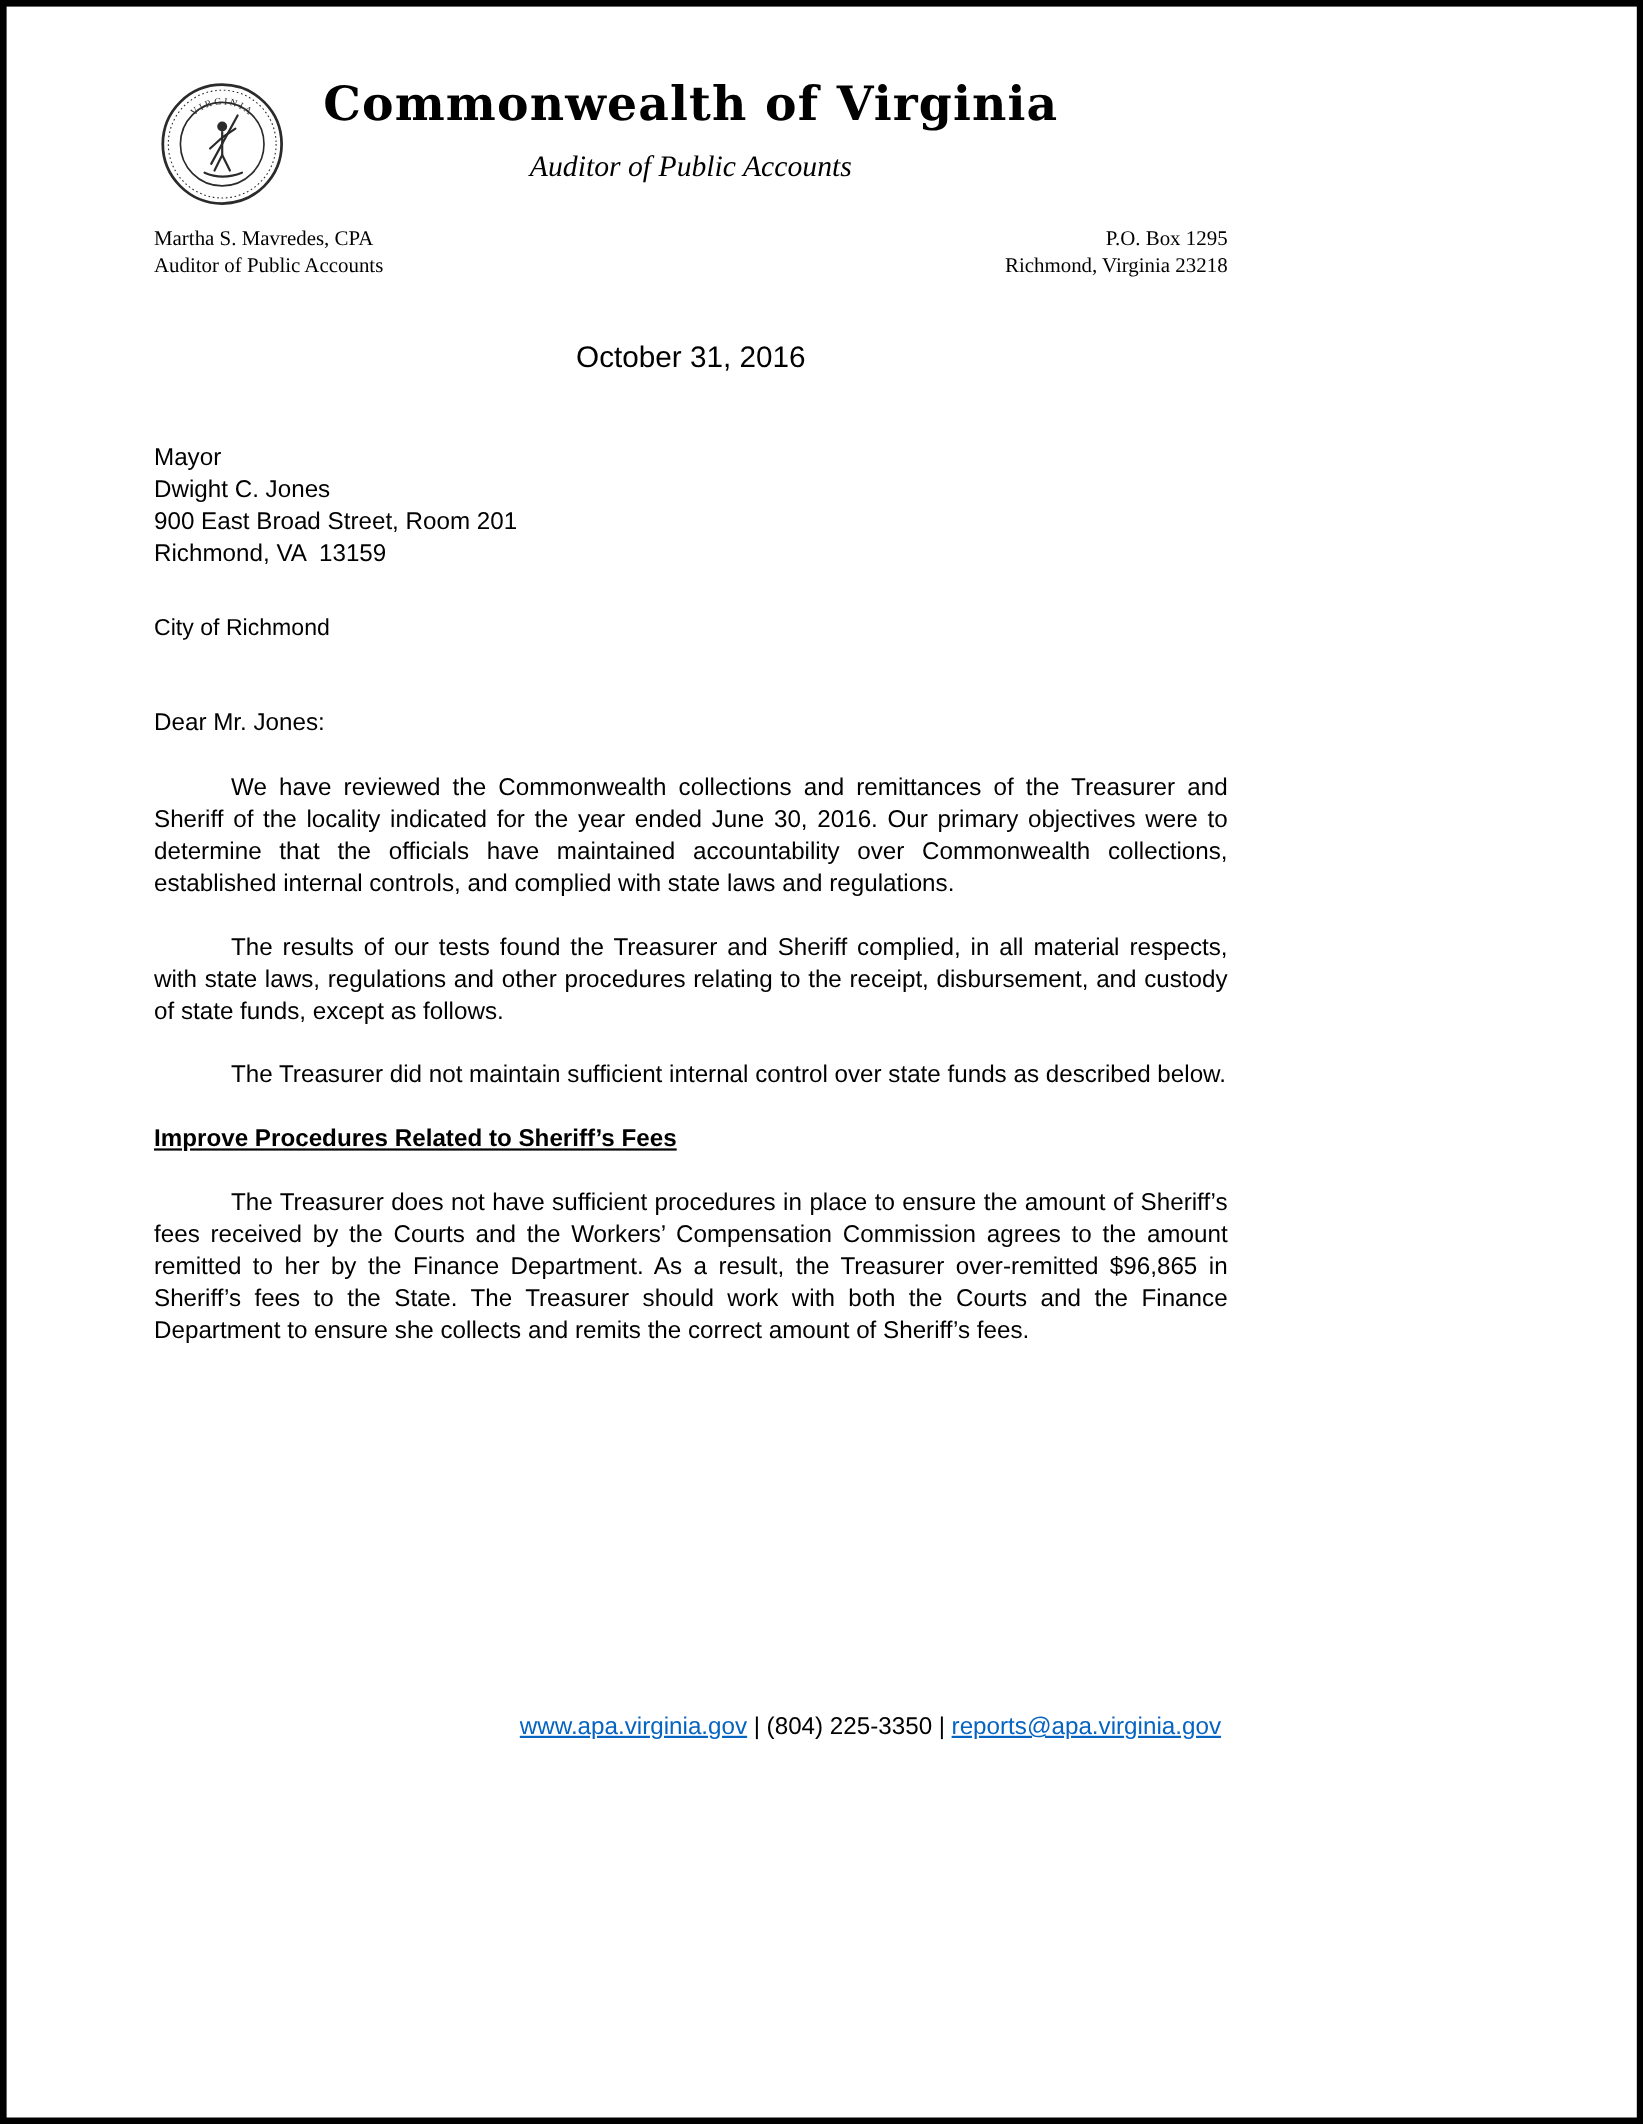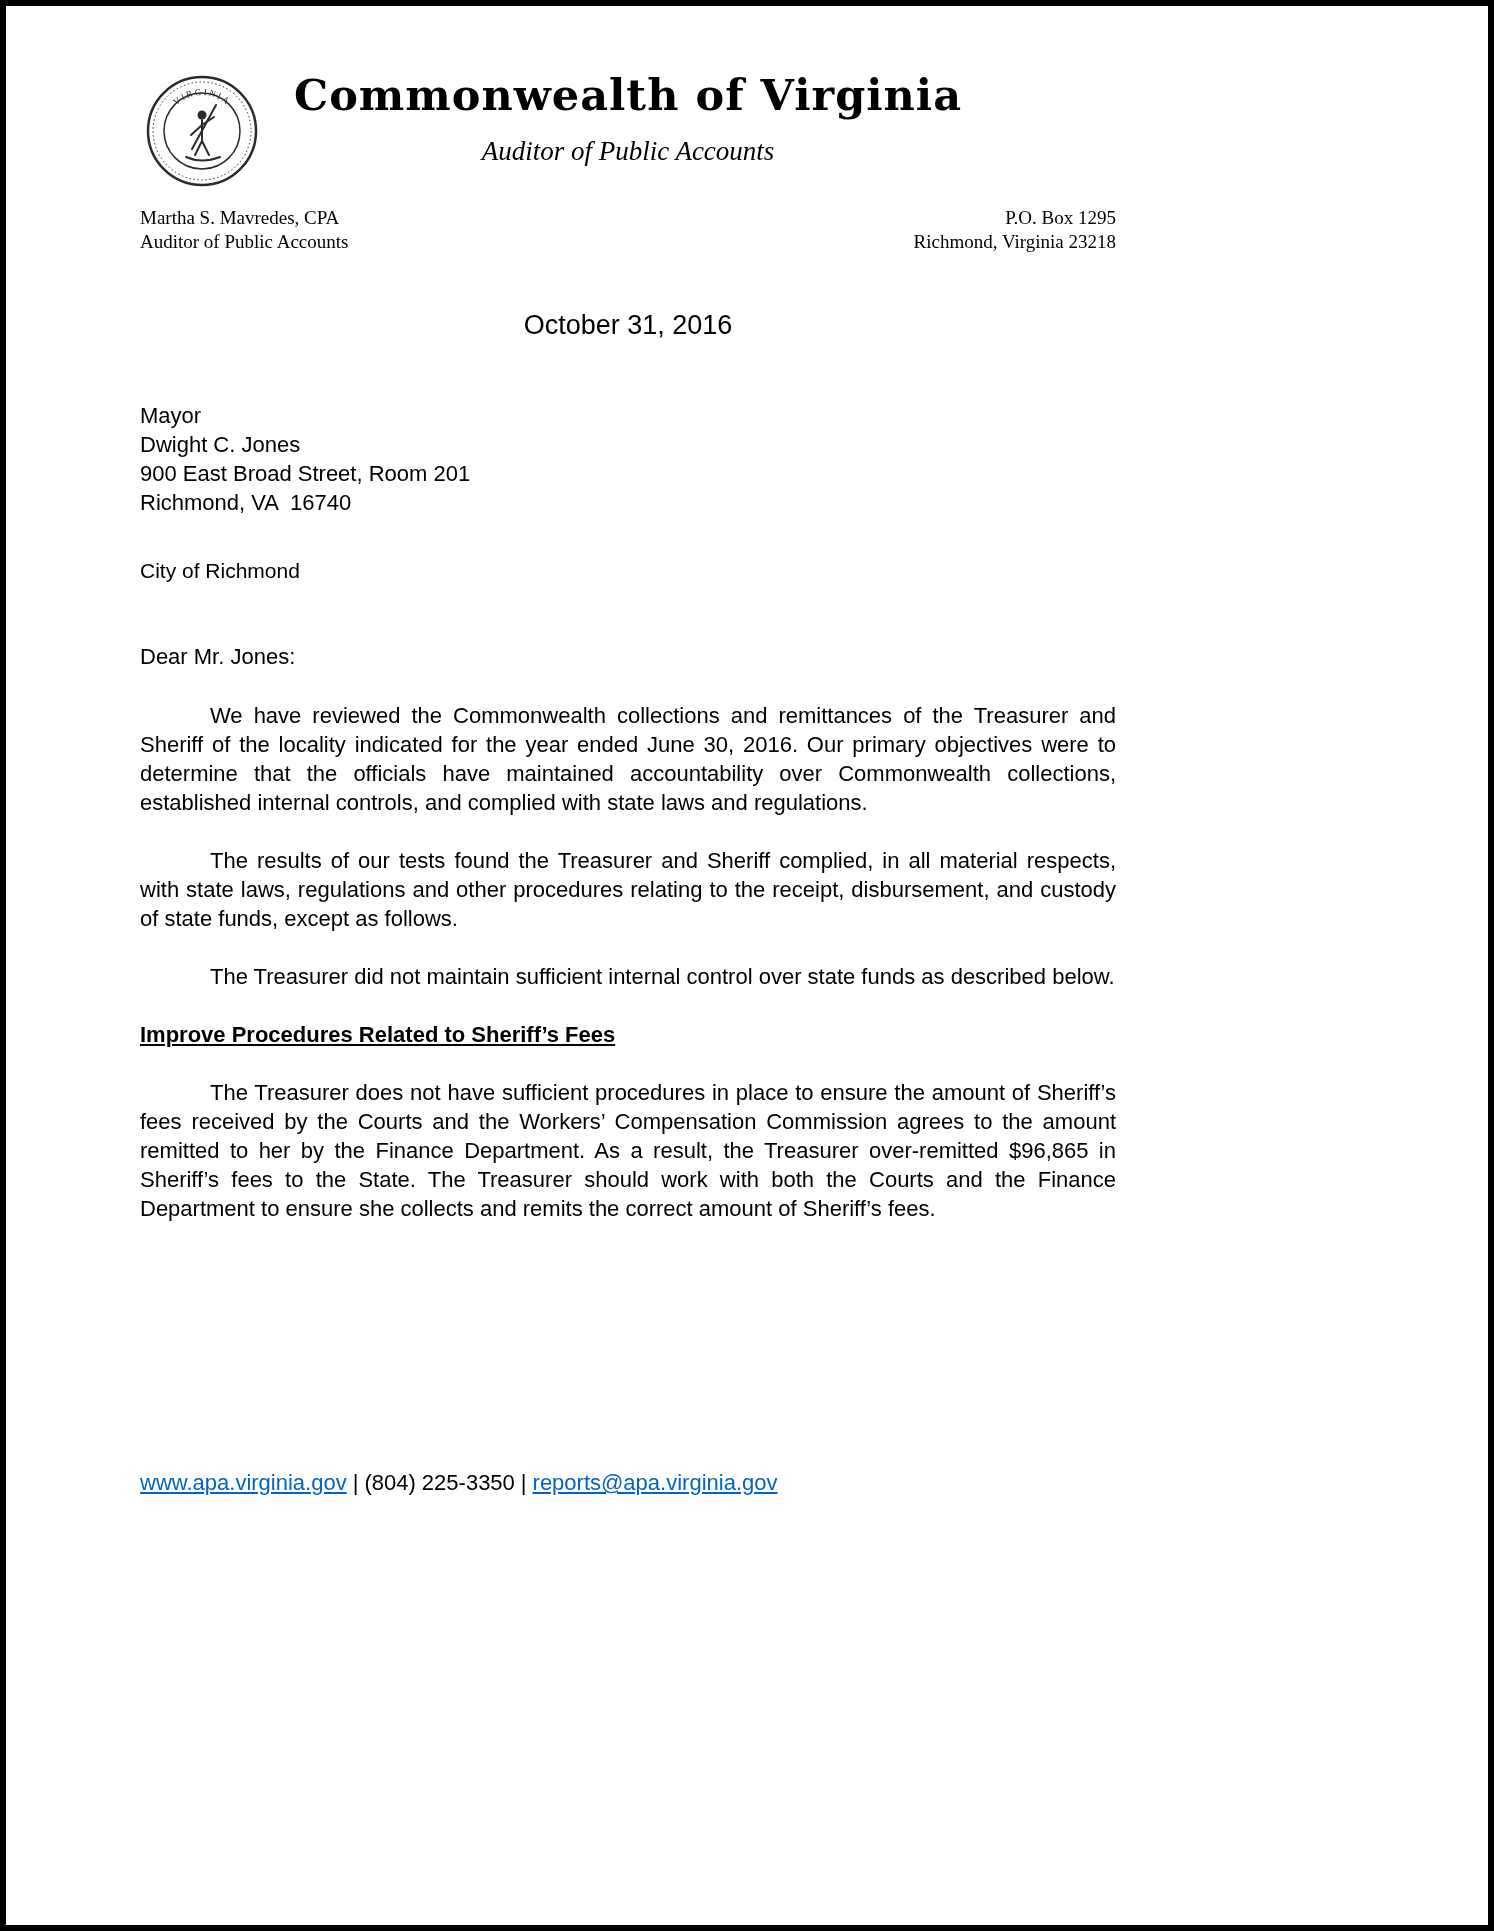--- a/index.html
+++ b/index.html
@@ -62,24 +62,24 @@
     margin-top: 29px;
     font-size: 22px;
     line-height: 29px;
     font-weight: bold;
     text-decoration: underline;
   }
 
   
   .footer {
     position: absolute;
-    top: 1462px;
+    top: 1548px;
     left: 134px;
     width: 970px;
-    text-align: left;
+    text-align: right;
     font-size: 22px;
     line-height: 29px;
   }
   .footer a {
     color: var(--link-color, #0563C1);
     text-decoration: underline;
     cursor: pointer;
   }
   .footer .sep { color: #000000; padding: 0 6px; }
 </style>
@@ -124,21 +124,21 @@
       <div>Richmond, Virginia 23218</div>
     </div>
   </div>
 
   <div class="date">October 31, 2016</div>
 
   <div class="recipient">
     <div>Mayor</div>
     <div>Dwight C. Jones</div>
     <div>900 East Broad Street, Room 201</div>
-    <div>Richmond, VA  16740</div>
+    <div>Richmond, VA  13159</div>
   </div>
 
   <div class="locality">City of Richmond</div>
 
   <div class="salutation">Dear Mr. Jones:</div>
 
   <p class="para first">We have reviewed the Commonwealth collections and remittances of the Treasurer and Sheriff of the locality indicated for the year ended June 30, 2016.  Our primary objectives were to determine that the officials have maintained accountability over Commonwealth collections, established internal controls, and complied with state laws and regulations.</p>
   <p class="para">The results of our tests found the Treasurer and Sheriff complied, in all material respects, with state laws, regulations and other procedures relating to the receipt, disbursement, and custody of state funds, except as follows.</p>
   <p class="para">The Treasurer did not maintain sufficient internal control over state funds as described below.</p>
 

